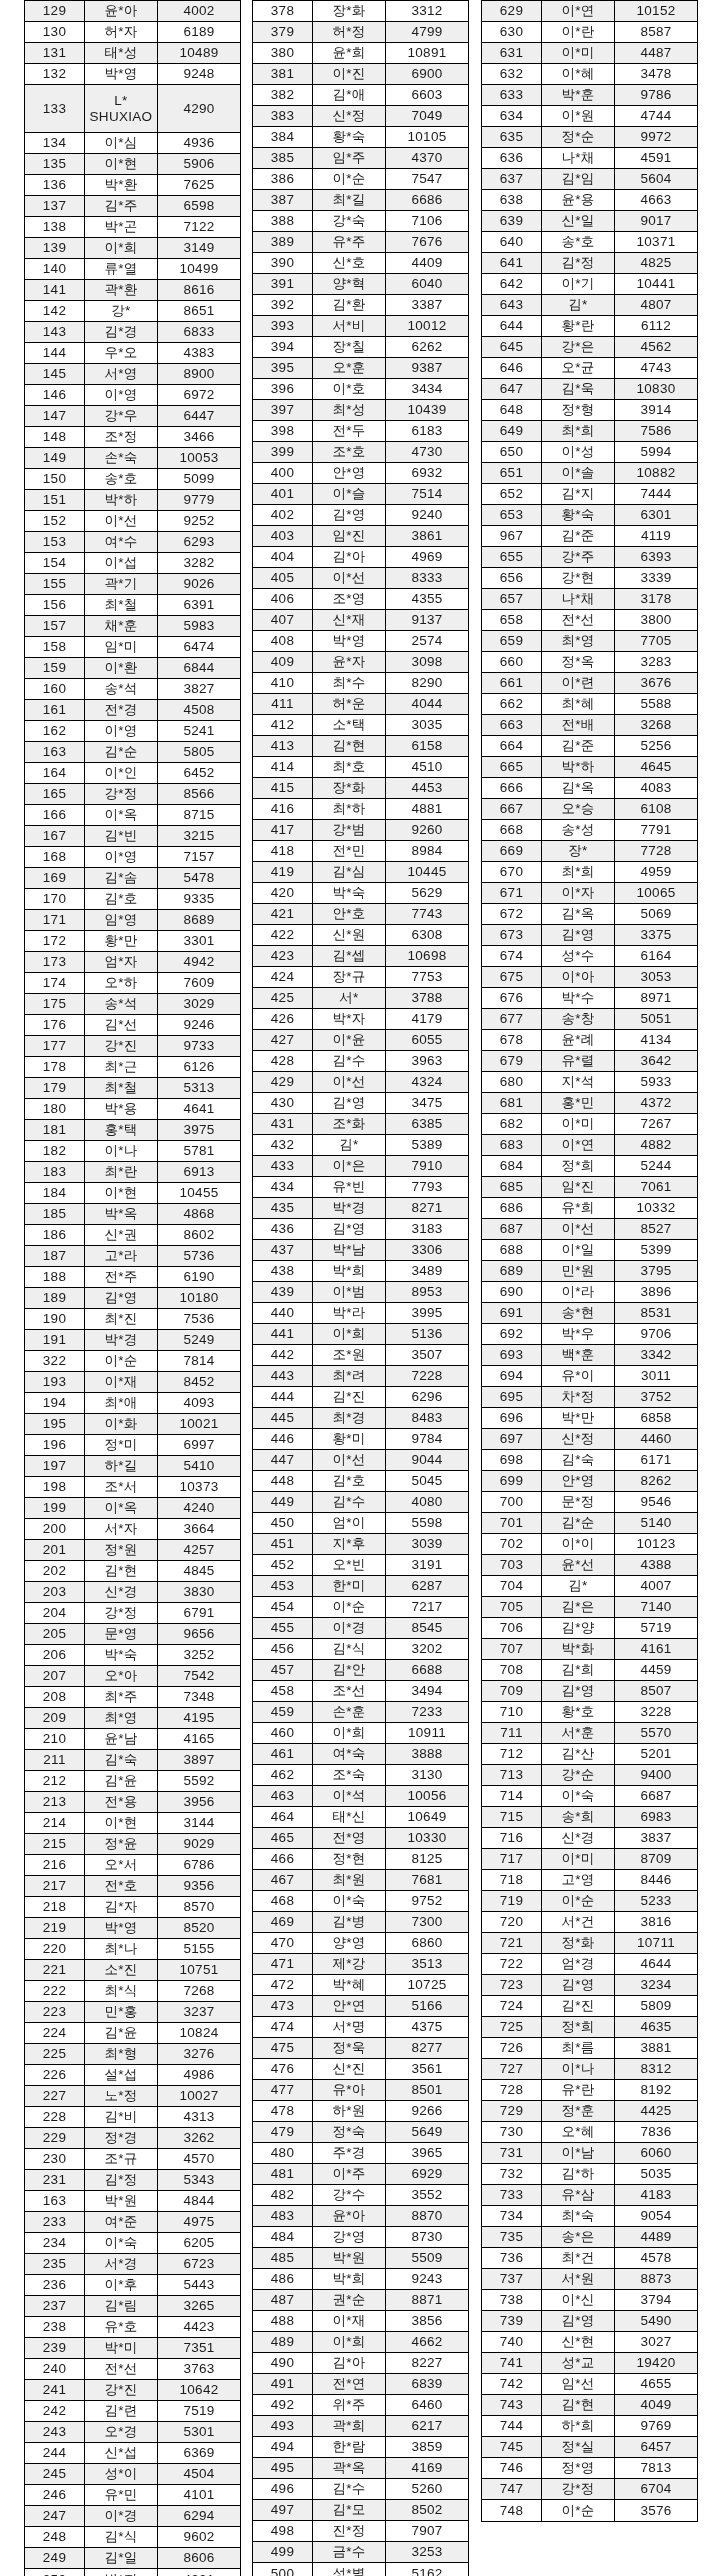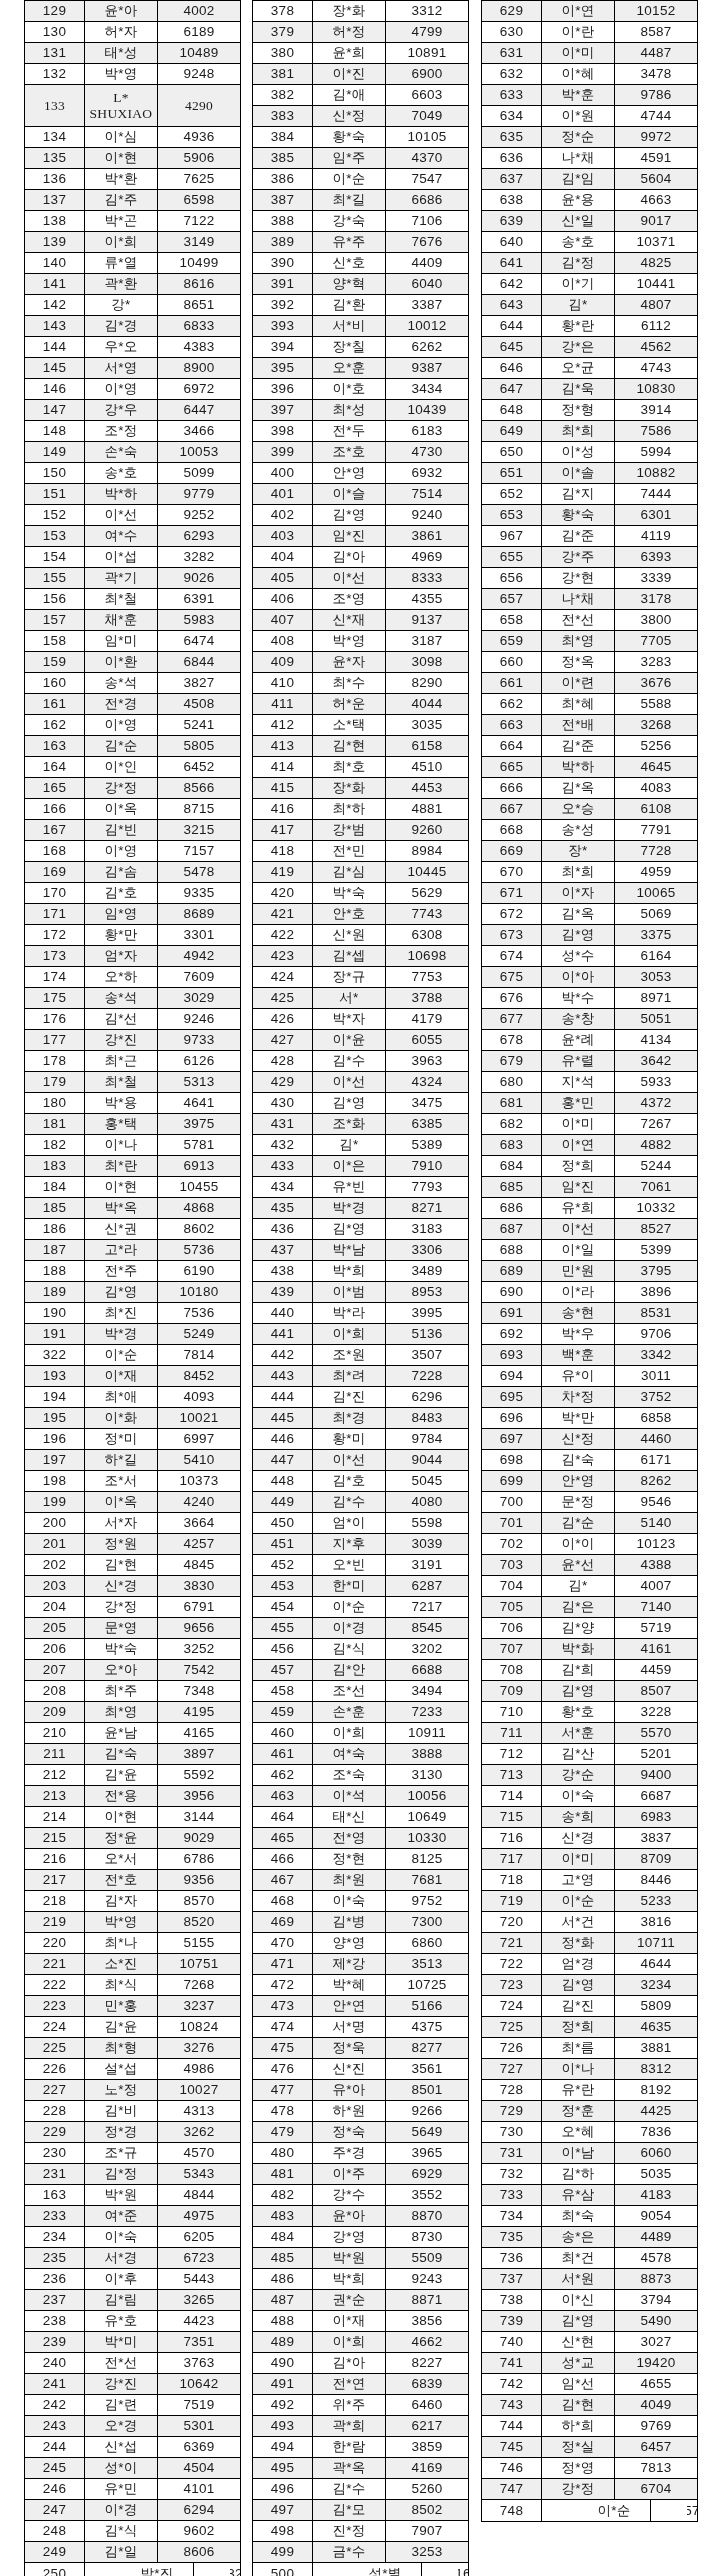--- a/index.html
+++ b/index.html
@@ -21,23 +21,23 @@
   #t0 { left: 24px; }
   #t1 { left: 252px; }
   #t2 { left: 481px; }
   .row {
     display: flex;
     height: 21px;
     box-sizing: border-box;
     border-bottom: 0.9px solid var(--border-color, #000);
     background: #ffffff;
   }
-  .row:last-child { border-bottom: none; gap: 36px; }
+  .row:last-child { border-bottom: none; }
   .row.stripe { background: var(--stripe-color, #efefef); }
-  .row.tall { height: 42px; font-family: Liberation Serif, serif; }
+  .row.tall { height: 48px; }
   .cell {
     display: flex;
     align-items: center;
     justify-content: center;
     box-sizing: border-box;
     font-size: 13.5px;
     color: var(--text-color, #1c1c1c);
     letter-spacing: 0.3px;
     line-height: 1.15;
     text-align: center;
@@ -810,21 +810,21 @@
     <div class="cell c2">4355</div>
   </div>
     <div class="row stripe">
     <div class="cell c0">407</div>
     <div class="cell c1">신*재</div>
     <div class="cell c2">9137</div>
   </div>
     <div class="row">
     <div class="cell c0">408</div>
     <div class="cell c1">박*영</div>
-    <div class="cell c2">3187</div>
+    <div class="cell c2">2574</div>
   </div>
     <div class="row stripe">
     <div class="cell c0">409</div>
     <div class="cell c1">윤*자</div>
     <div class="cell c2">3098</div>
   </div>
     <div class="row">
     <div class="cell c0">410</div>
     <div class="cell c1">최*수</div>
     <div class="cell c2">8290</div>

